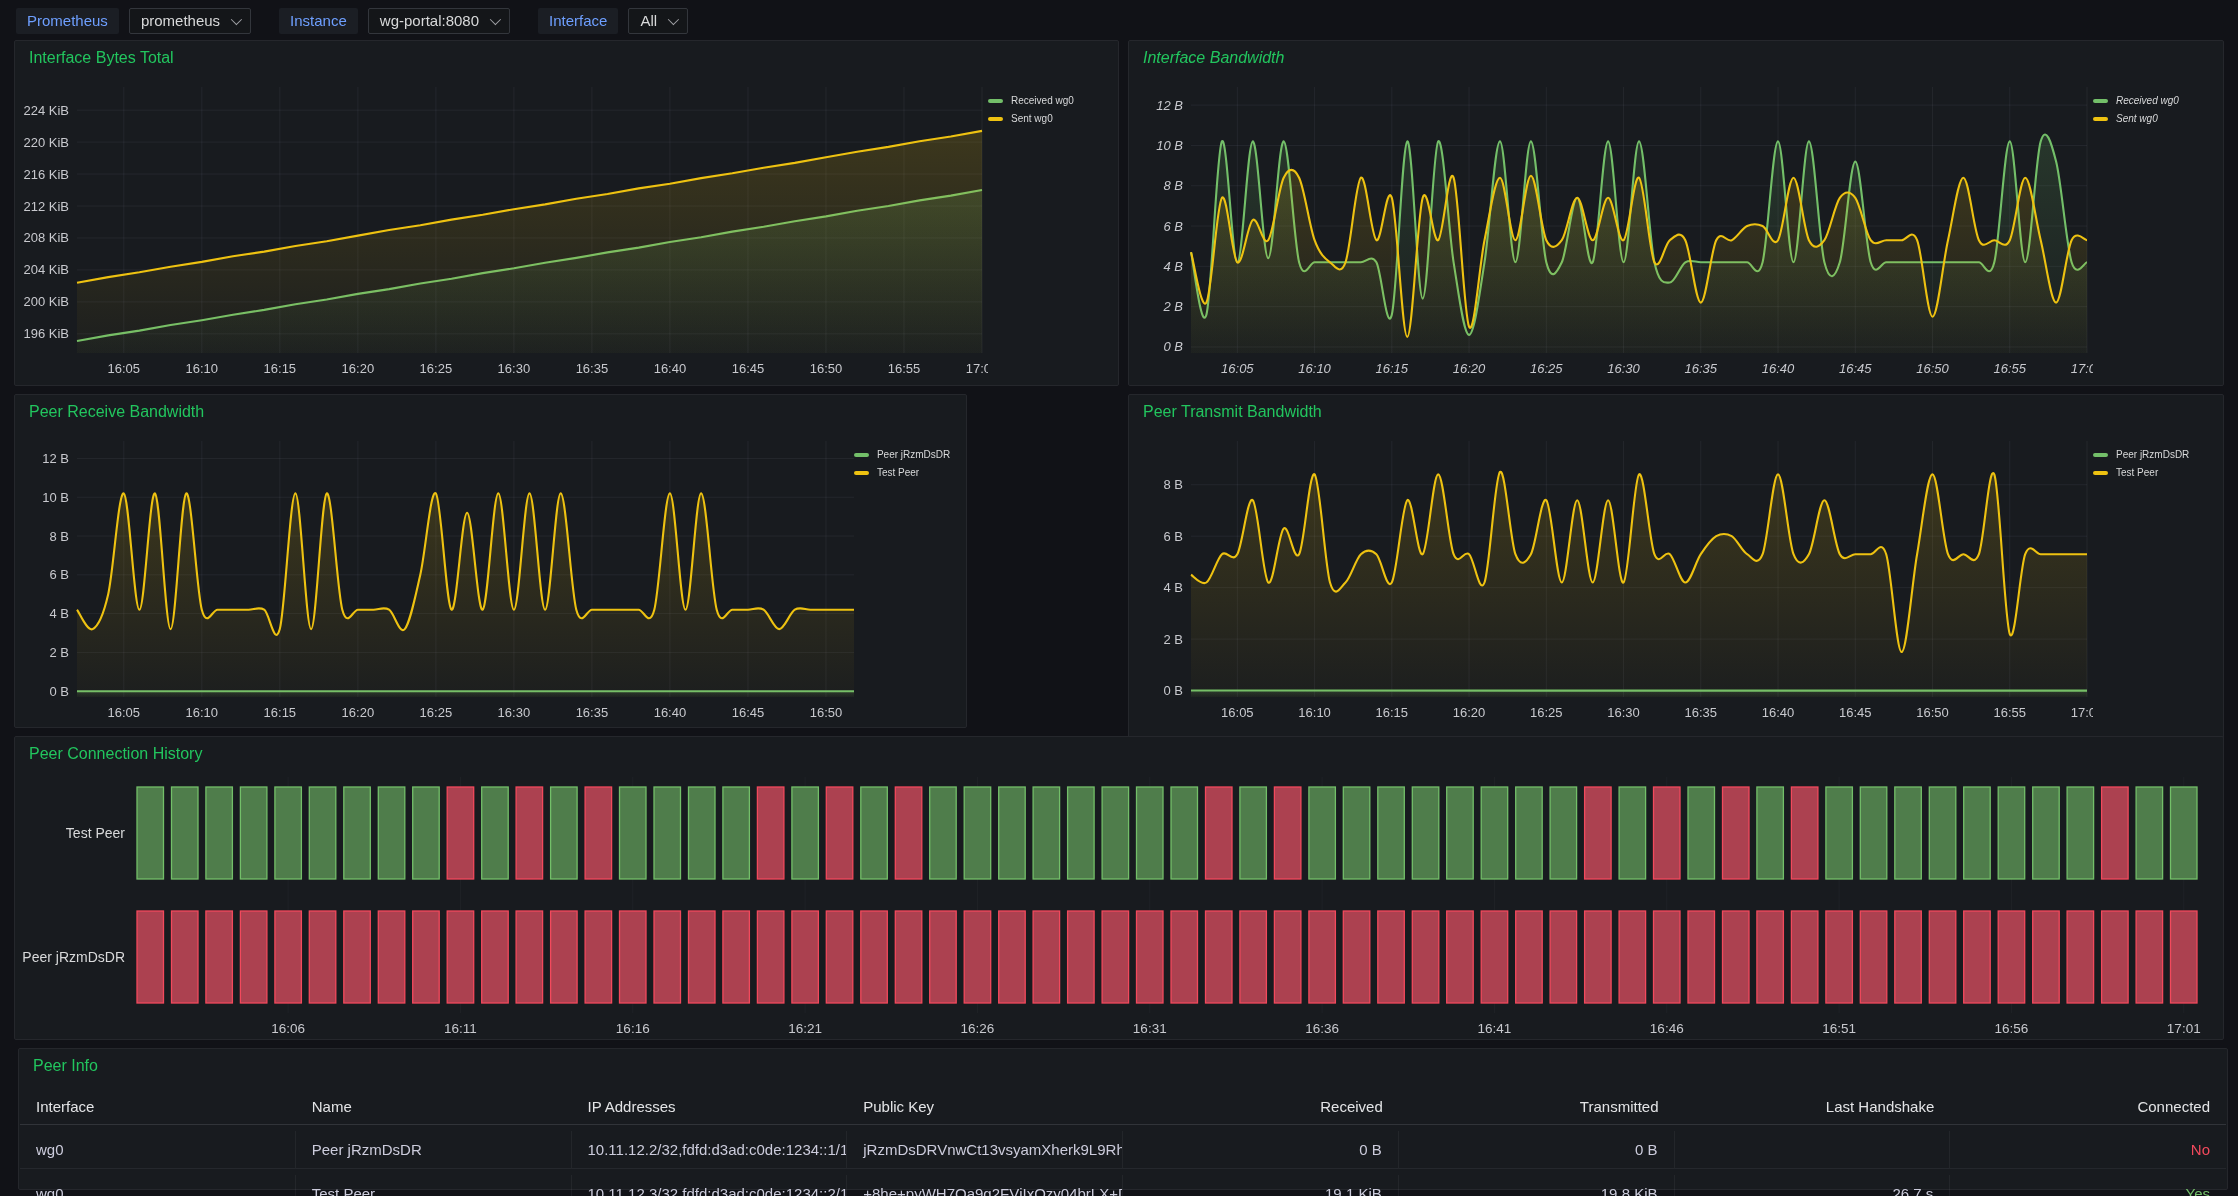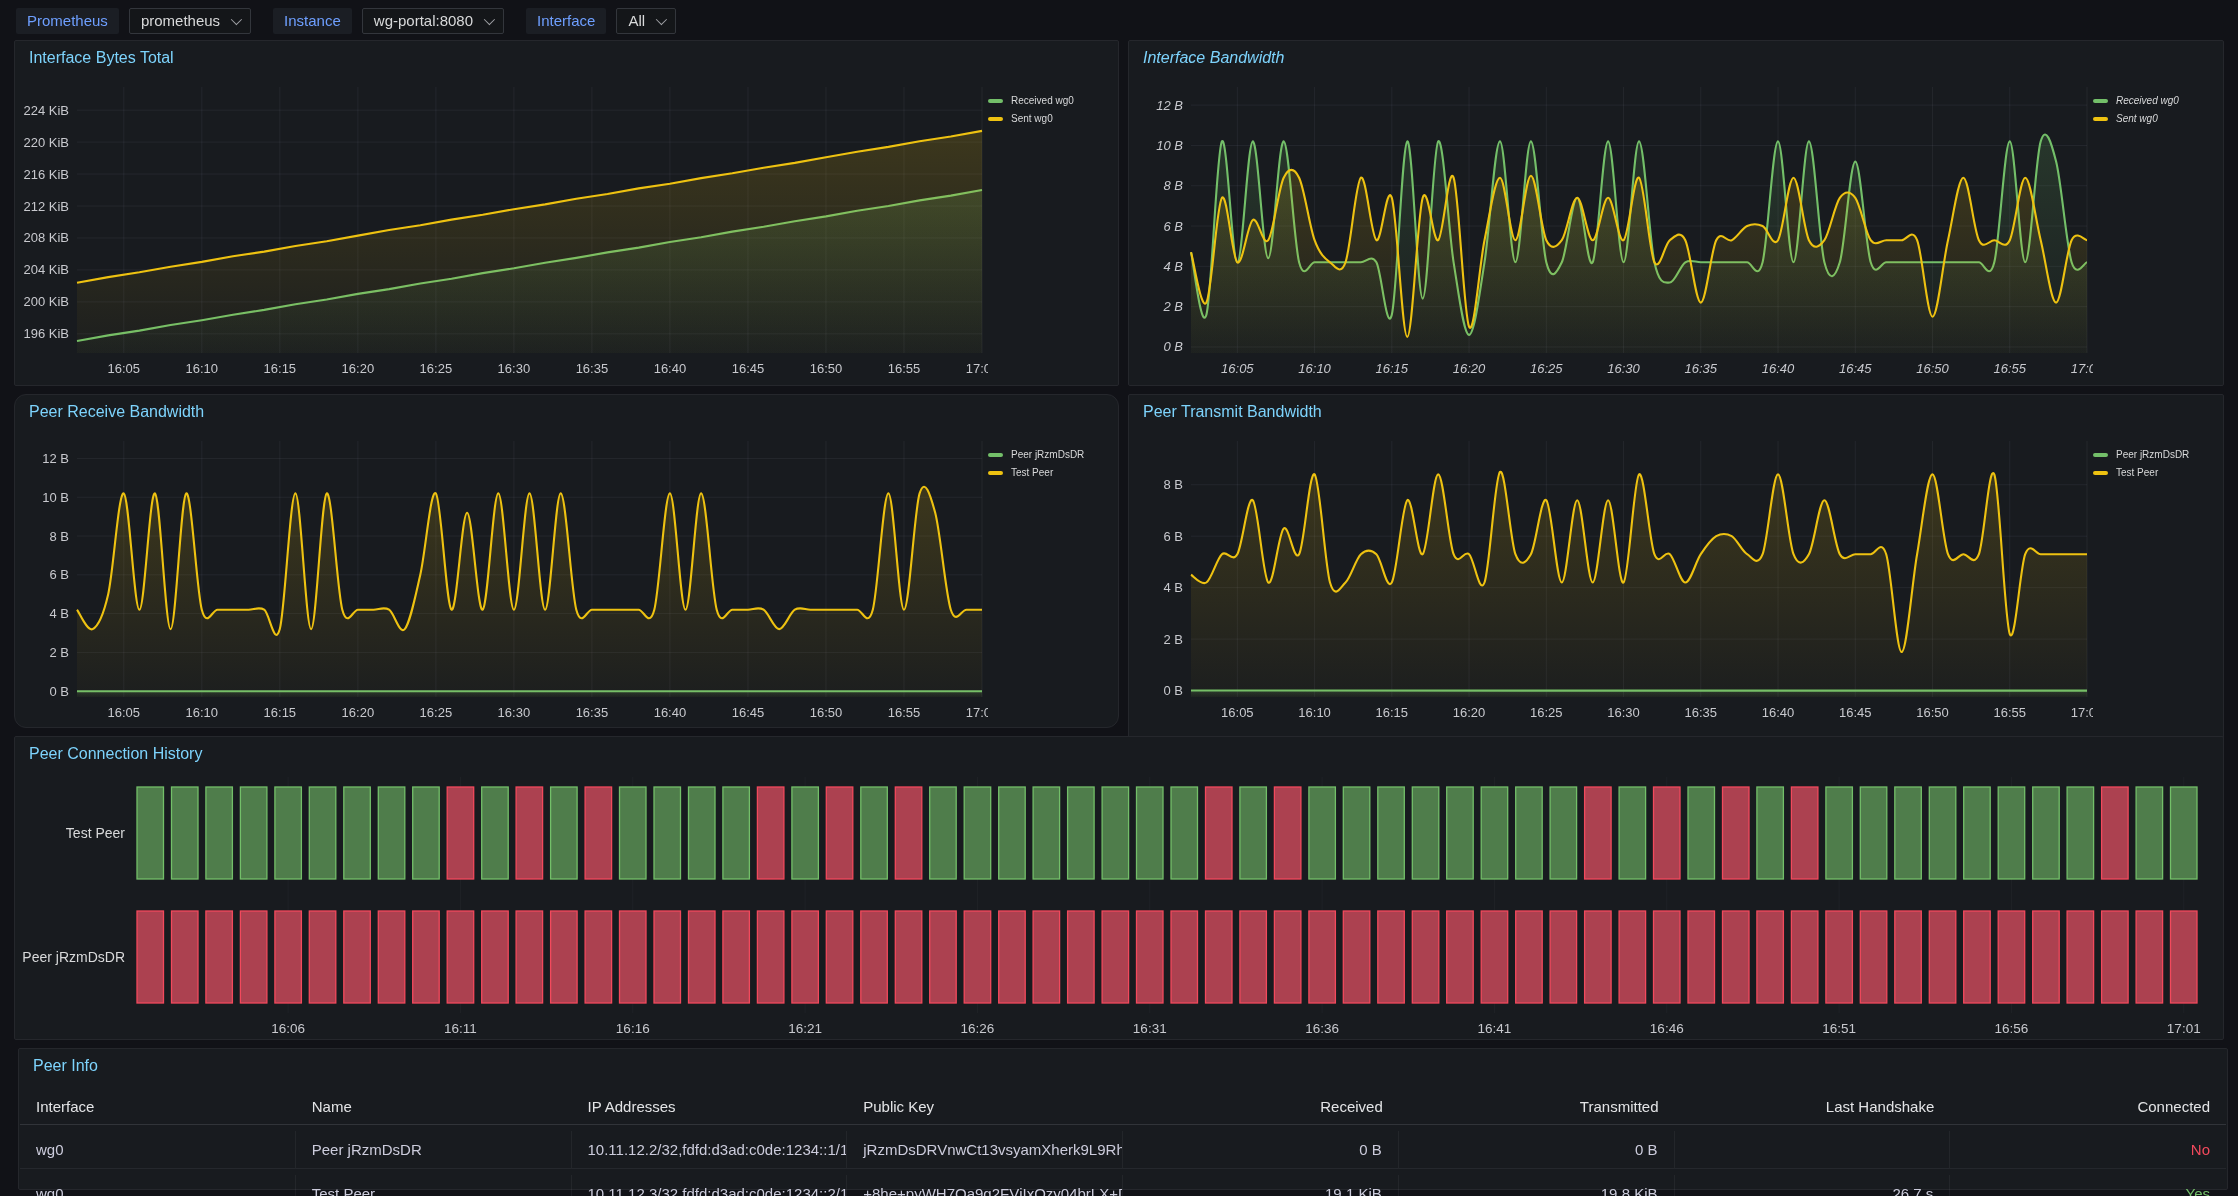--- a/index.html
+++ b/index.html
@@ -1,25 +1,25 @@
 <!DOCTYPE html>
 <html><head>
 <meta charset="utf-8">
 <style>
   html,body{margin:0;padding:0;background:#111217;width:2238px;height:1196px;overflow:hidden;
     font-family:"Liberation Sans","DejaVu Sans",sans-serif;color:#d8d9da;-webkit-font-smoothing:antialiased;}
-  .toolbar{position:absolute;left:16px;top:8px;display:flex;align-items:center;gap:22px;text-align:center;}
+  .toolbar{position:absolute;left:16px;top:8px;display:flex;align-items:center;gap:28px;text-align:center;}
   .var-group{display:flex;align-items:center;gap:10px;}
   .var-label{background:#1b1e24;color:#6e9fff;font-size:15px;padding:5px 11px;border-radius:2px;line-height:16px;}
   .var-value{background:#141619;border:1px solid #33363c;color:#d8d9da;font-size:15px;padding:4px 11px;
     border-radius:2px;display:flex;align-items:center;gap:9px;cursor:pointer;line-height:16px;}
   .caret{display:inline-block;width:7px;height:7px;border:solid #9fa0a5;border-width:0 1.5px 1.5px 0;
     transform:rotate(45deg) translateY(-2px);margin-left:2px;}
   .panel{position:absolute;background:#181b1f;border:1px solid #25272c;border-radius:2px;box-sizing:border-box;}
-  .panel-title{font-size:16px;font-weight:500;color:#7dd3fc;padding:8px 0 0 14px;height:26px;cursor:pointer;}
+  .panel-title{font-size:16px;font-weight:500;color:#22c55e;padding:8px 0 0 14px;height:26px;cursor:pointer;}
   .panel-body{display:flex;flex-direction:row;align-items:flex-start;}
   .legend{width:130px;padding-top:20px;display:flex;flex-direction:column;gap:7px;}
   .legend-item{display:flex;align-items:center;gap:8px;cursor:pointer;}
   .legend-dash{width:15px;height:4px;border-radius:2px;flex:none;}
   .legend-label{font-size:10px;color:#d8d9da;white-space:nowrap;}
   svg text{font-family:"Liberation Sans","DejaVu Sans",sans-serif;}
   .table-wrap{padding:0 0 0 0;}
   .tgrid{display:grid;grid-template-columns:repeat(8,12.5%);width:calc(100% - 2px);margin:6px 1px 0 1px;}
   .tcell{font-size:15px;line-height:36px;height:36px;white-space:nowrap;overflow:hidden;box-sizing:border-box;}
   .th{color:#e3e4e6;font-weight:500;border-bottom:1px solid rgba(204,204,220,0.14);}
@@ -190,21 +190,21 @@
         <span class="legend-label">Received wg0</span>
       </div>
       <div class="legend-item">
         <span class="legend-dash" style="background: rgb(238, 194, 17);"></span>
         <span class="legend-label">Sent wg0</span>
       </div>
     </div>
   </div>
 </div>
 
-<div class="panel" style="left:14px;top:394px;width:1105px;height:334px;border-radius:12px;">
+<div class="panel" style="left:14px;top:394px;width:953px;height:334px;">
   <div class="panel-title">Peer Receive Bandwidth</div>
   <div class="panel-body">
     <svg width="973" height="296">
         <line x1="108.8103448275862" y1="12" x2="108.8103448275862" y2="268" stroke="rgba(204,204,220,0.07)"></line>
         <text x="108.8103448275862" y="288" text-anchor="middle" fill="#c8c9ce" font-size="13">16:05</text>
         <line x1="186.82758620689657" y1="12" x2="186.82758620689657" y2="268" stroke="rgba(204,204,220,0.07)"></line>
         <text x="186.82758620689657" y="288" text-anchor="middle" fill="#c8c9ce" font-size="13">16:10</text>
         <line x1="264.84482758620686" y1="12" x2="264.84482758620686" y2="268" stroke="rgba(204,204,220,0.07)"></line>
         <text x="264.84482758620686" y="288" text-anchor="middle" fill="#c8c9ce" font-size="13">16:15</text>
         <line x1="342.86206896551727" y1="12" x2="342.86206896551727" y2="268" stroke="rgba(204,204,220,0.07)"></line>

